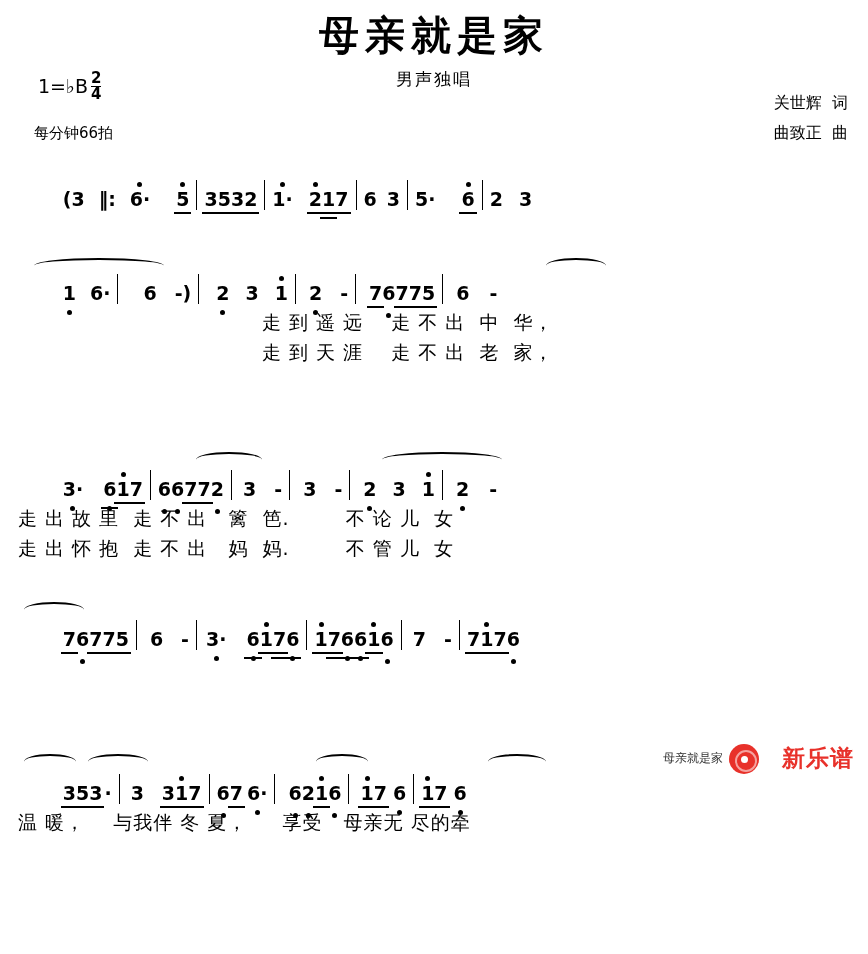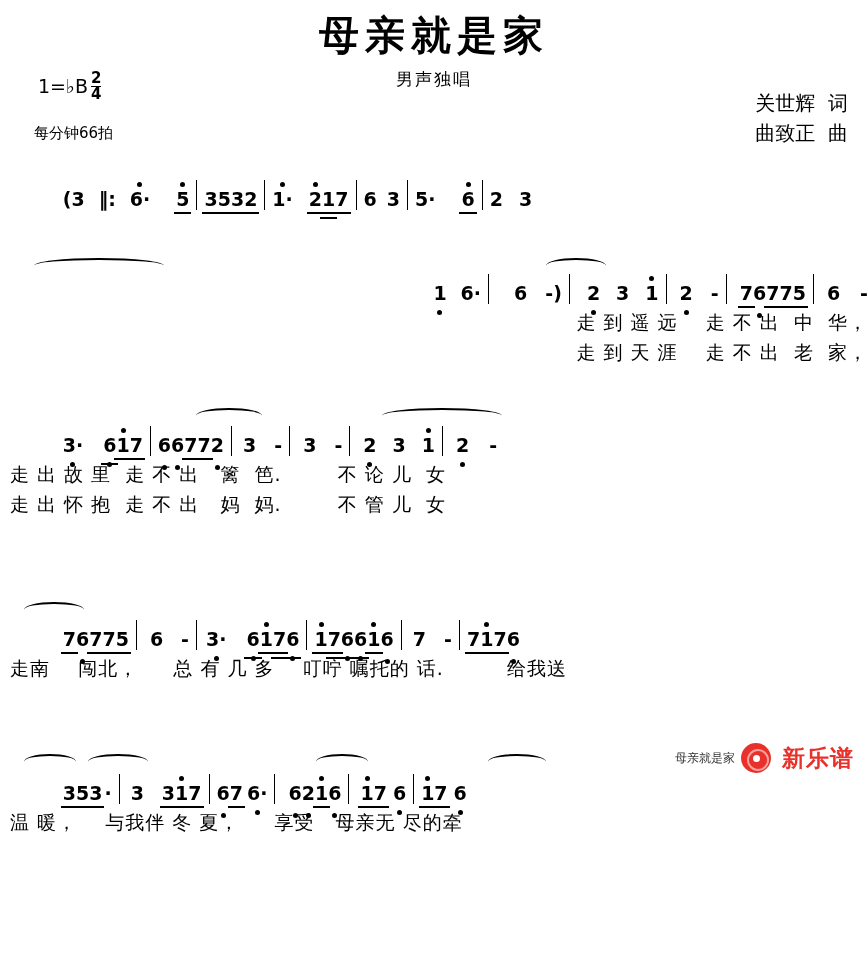--- a/index.html
+++ b/index.html
@@ -39,21 +39,21 @@
     width: 868px;
     text-align: center;
     font-size: 17px;
     letter-spacing: 2px;
     font-family: "DejaVu Sans", sans-serif;
   }
   .credits {
     position: absolute;
     right: 20px;
     top: 88px;
-    font-size: 20px;
+    font-size: 16px;
     line-height: 30px;
     font-family: "DejaVu Sans", sans-serif;
     text-align: right;
   }
   .credit-line { white-space: pre; }
   .keysig {
     position: absolute;
     left: 38px;
     top: 72px;
     font-size: 19px;
@@ -98,21 +98,21 @@
   .notes .tok {
     position: relative;
     display: inline-block;
   }
   .lyricline {
     position: relative;
     height: 30px;
     font-size: 19px;
     font-family: "DejaVu Sans", sans-serif;
     white-space: pre;
-    padding-left: 10px;
+    padding-left: 18px;
     letter-spacing: 1px;
   }
   
   .b1::after, .b2::after {
     content: "";
     position: absolute;
     left: -2px;
     right: -2px;
     bottom: -4px;
     height: 2.5px;
@@ -172,22 +172,22 @@
     align-items: center;
     gap: 6px;
     font-family: "DejaVu Sans", sans-serif;
   }
   .wm-note {
     font-size: 12px;
     color: #333;
   }
   .wm-logo {
     display: flex;
-    align-items: flex-start;
-    gap: 11px;
+    align-items: flex-end;
+    gap: 23px;
   }
   .wm-disc {
     width: 30px; height: 30px;
     border-radius: 50%;
     background: #e8312a;
     position: relative;
   }
   .wm-disc::after {
     content: "";
     position: absolute;
@@ -231,41 +231,40 @@
     <div class="credit-line">关世辉  词</div>
     <div class="credit-line">曲致正  曲</div>
   </div>
 
   <div class="system" style="top:158px;">
     <div class="notes">
       <span class="tok">(</span><span class="tok">3</span><span class="tok" style="margin-left:14px;">‖:</span><span class="tok dotu" style="margin-left:14px;">6·</span><span class="tok b1 dotu" style="margin-left:26px;">5</span><span class="barline"></span><span class="tok b1">3</span><span class="tok b1">5</span><span class="tok b1">3</span><span class="tok b1">2</span><span class="barline"></span><span class="tok dotu">1·</span><span class="tok b2 dotu" style="margin-left:16px;">2</span><span class="tok b2">1</span><span class="tok b1">7</span><span class="barline"></span><span class="tok">6</span><span class="tok" style="margin-left:10px;">3</span><span class="barline"></span><span class="tok">5·</span><span class="tok b1 dotu" style="margin-left:26px;">6</span><span class="barline"></span><span class="tok">2</span><span class="tok" style="margin-left:16px;">3</span>
     </div>
   </div>
 
-  <div class="system" style="top:252px;text-align:right;">
+  <div class="system" style="top:252px;">
     <div class="notes">
       <span class="slur" style="left:34px; top:6px; width:130px;"></span><span class="tok dotd">1</span><span class="tok" style="margin-left:14px;">6·</span><span class="barline"></span><span class="tok" style="margin-left:18px;">6</span><span class="tok" style="margin-left:18px;">-)</span><span class="barline"></span><span class="tok dotd" style="margin-left:10px;">2</span><span class="tok" style="margin-left:16px;">3</span><span class="tok dotu" style="margin-left:16px;">1</span><span class="barline"></span><span class="tok dotd" style="margin-left:6px;">2</span><span class="tok" style="margin-left:18px;">-</span><span class="barline"></span><span class="slur" style="left:546px; top:6px; width:60px;"></span><span class="tok b1" style="margin-left:6px;">7</span><span class="tok b1 dotd">6</span><span class="tok b1">7</span><span class="tok b1">7</span><span class="tok b1">5</span><span class="barline"></span><span class="tok" style="margin-left:6px;">6</span><span class="tok" style="margin-left:20px;">-</span>
     </div>
     <div class="lyricline" style="padding-left:262px;">走 到 遥 远    走 不 出  中  华，</div>
     <div class="lyricline" style="padding-left:262px;">走 到 天 涯    走 不 出  老  家，</div>
   </div>
 
-  <div class="system" style="top:404px;">
+  <div class="system" style="top:448px;">
     <div class="notes">
       <span class="tok dotd">3·</span><span class="tok b2 dotd" style="margin-left:20px;">6</span><span class="tok b2 dotu">1</span><span class="tok b1">7</span><span class="barline"></span><span class="slur" style="left:196px; top:4px; width:66px;"></span><span class="tok b1 dotd">6</span><span class="tok b1 dotd">6</span><span class="tok b1">7</span><span class="tok b1">7</span><span class="tok b1 dotd">2</span><span class="barline"></span><span class="slur" style="left:382px; top:4px; width:120px;"></span><span class="tok" style="margin-left:4px;">3</span><span class="tok" style="margin-left:18px;">-</span><span class="barline"></span><span class="tok" style="margin-left:6px;">3</span><span class="tok" style="margin-left:18px;">-</span><span class="barline"></span><span class="tok dotd" style="margin-left:6px;">2</span><span class="tok" style="margin-left:16px;">3</span><span class="tok dotu" style="margin-left:16px;">1</span><span class="barline"></span><span class="tok dotd" style="margin-left:6px;">2</span><span class="tok" style="margin-left:20px;">-</span>
     </div>
     <div class="lyricline">走 出 故 里  走 不 出   篱  笆.        不 论 儿  女</div>
     <div class="lyricline">走 出 怀 抱  走 不 出   妈  妈.        不 管 儿  女</div>
   </div>
 
   <div class="system" style="top:598px;">
     <div class="notes">
       <span class="slur" style="left:24px; top:4px; width:60px;"></span><span class="tok b1">7</span><span class="tok b1 dotd">6</span><span class="tok b1">7</span><span class="tok b1">7</span><span class="tok b1">5</span><span class="barline"></span><span class="tok" style="margin-left:6px;">6</span><span class="tok" style="margin-left:18px;">-</span><span class="barline"></span><span class="tok dotd" style="margin-left:2px;">3·</span><span class="tok b2 dotd" style="margin-left:20px;">6</span><span class="tok b2 dotu">1</span><span class="tok b2">7</span><span class="tok b2 dotd">6</span><span class="barline"></span><span class="tok b2 dotu">1</span><span class="tok b2">7</span><span class="tok b2 dotd">6</span><span class="tok b2 dotd">6</span><span class="tok b2 dotu">1</span><span class="tok b1 dotd">6</span><span class="barline"></span><span class="tok" style="margin-left:4px;">7</span><span class="tok" style="margin-left:18px;">-</span><span class="barline"></span><span class="tok b1">7</span><span class="tok b1 dotu">1</span><span class="tok b1">7</span><span class="tok b1 dotd">6</span>
     </div>
-    <div class="lyricline">走南    闯北，     总 有 几 多    叮咛 嘱托的 话.         给我送</div>
   </div>
 
   <div class="system" style="top:752px;">
     <div class="notes">
       <span class="slur" style="left:24px; top:2px; width:52px;"></span><span class="slur" style="left:88px; top:2px; width:60px;"></span><span class="tok b1">3</span><span class="tok b1">5</span><span class="tok b1">3</span><span class="tok" style="margin-left:2px;">·</span><span class="barline"></span><span class="tok" style="margin-left:4px;">3</span><span class="tok b1" style="margin-left:18px;">3</span><span class="tok b1 dotu">1</span><span class="tok b1">7</span><span class="barline"></span><span class="slur" style="left:316px; top:2px; width:52px;"></span><span class="tok b1 dotd">6</span><span class="tok b1">7</span><span class="tok dotd" style="margin-left:4px;">6·</span><span class="barline"></span><span class="slur" style="left:488px; top:2px; width:58px;"></span><span class="tok b1 dotd" style="margin-left:6px;">6</span><span class="tok b1 dotd">2</span><span class="tok b1 dotu">1</span><span class="tok b1 dotd">6</span><span class="barline"></span><span class="tok b1 dotu" style="margin-left:4px;">1</span><span class="tok b1">7</span><span class="tok dotd" style="margin-left:6px;">6</span><span class="barline"></span><span class="tok b1 dotu">1</span><span class="tok b1">7</span><span class="tok dotd" style="margin-left:6px;">6</span>
     </div>
     <div class="lyricline">温 暖，    与我伴 冬 夏，     享受   母亲无 尽的牵</div>
   </div>
 
   <div class="watermark">

